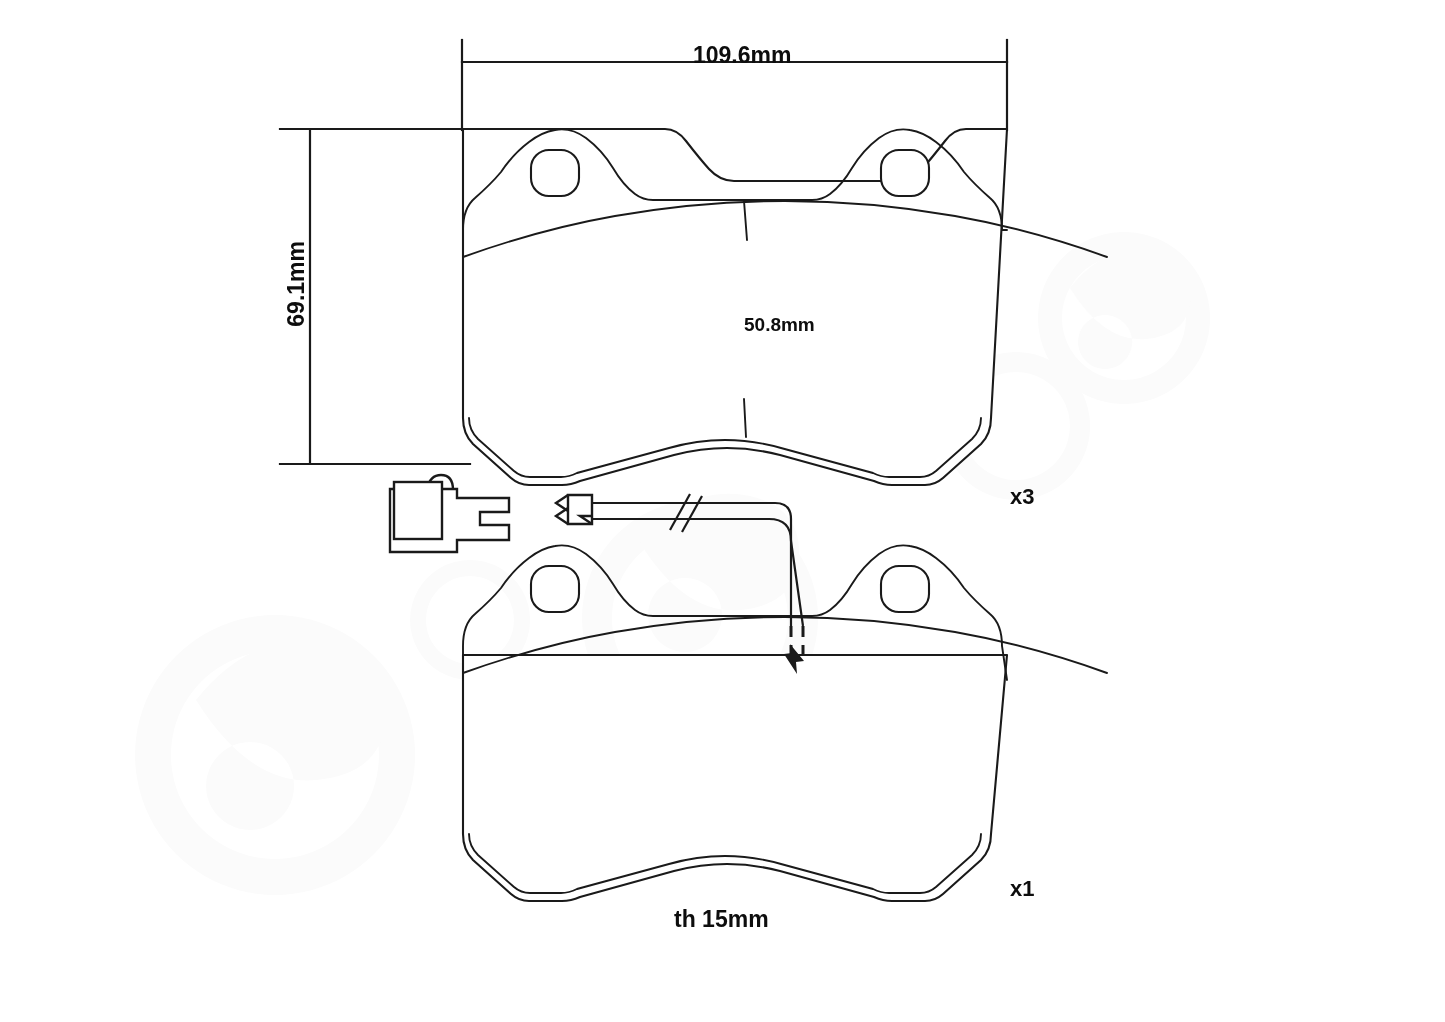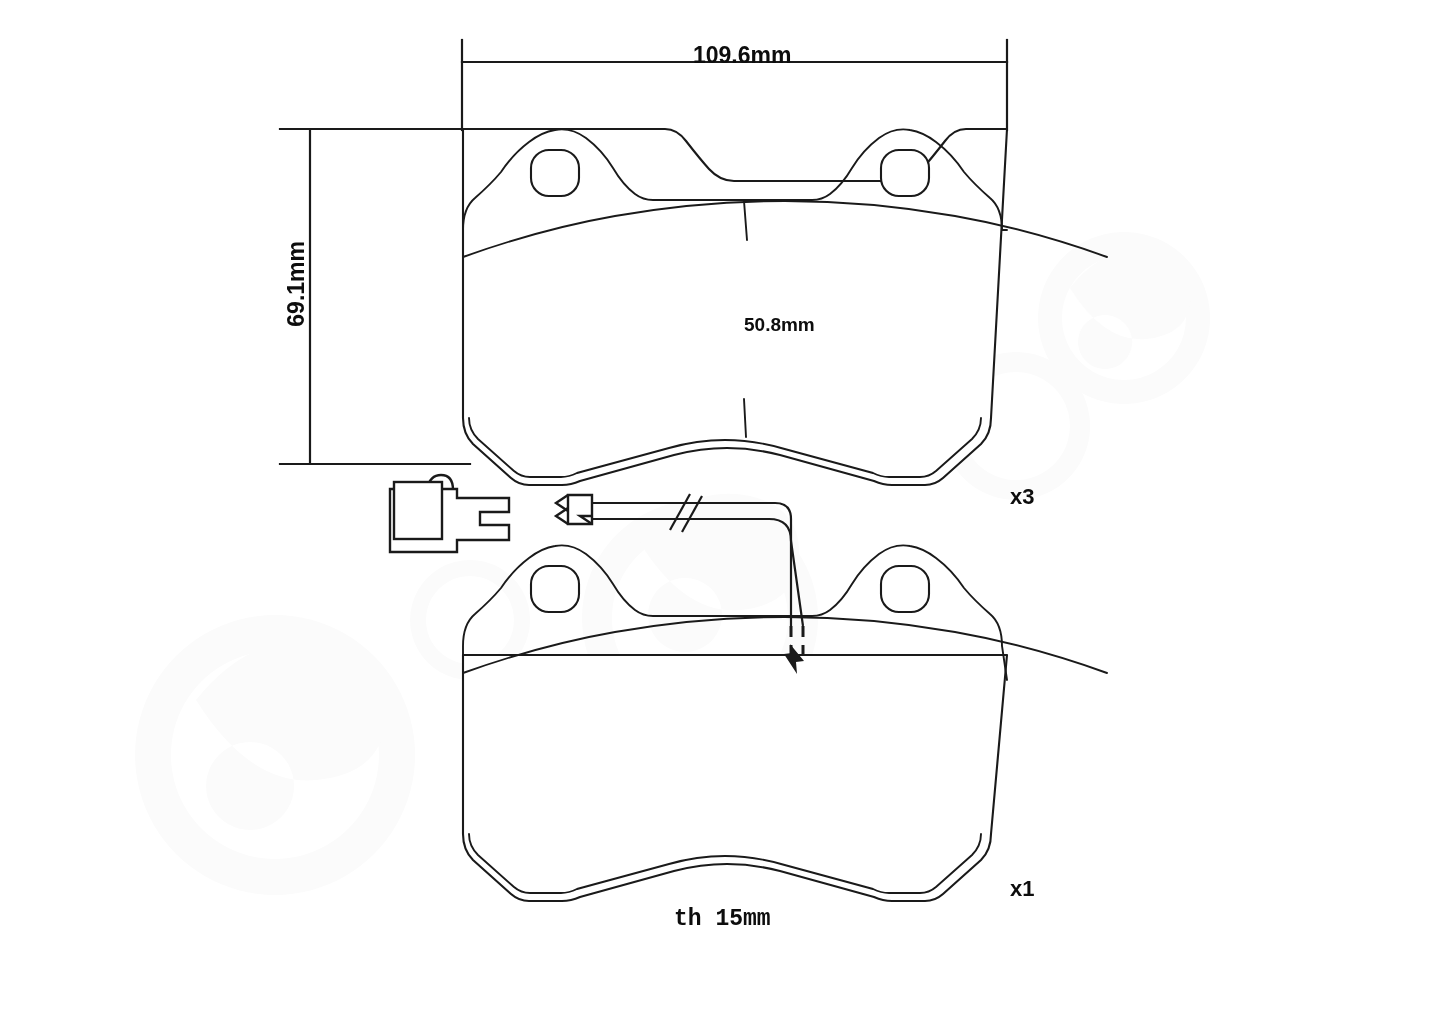--- a/index.html
+++ b/index.html
@@ -118,21 +118,20 @@
   #label-thickness-mid {
     left: 744px;
     top: 306px;
     font-size: 19px;
     margin-top: 8px;
   }
   #label-bottom {
     left: 674px;
     top: 906px;
     font-size: 23px;
-    font-family: Liberation Mono, monospace;
   }
   #label-qty-top {
     left: 1010px;
     top: 484px;
     font-size: 22px;
   }
   #label-qty-bottom {
     left: 1010px;
     top: 876px;
     font-size: 22px;

